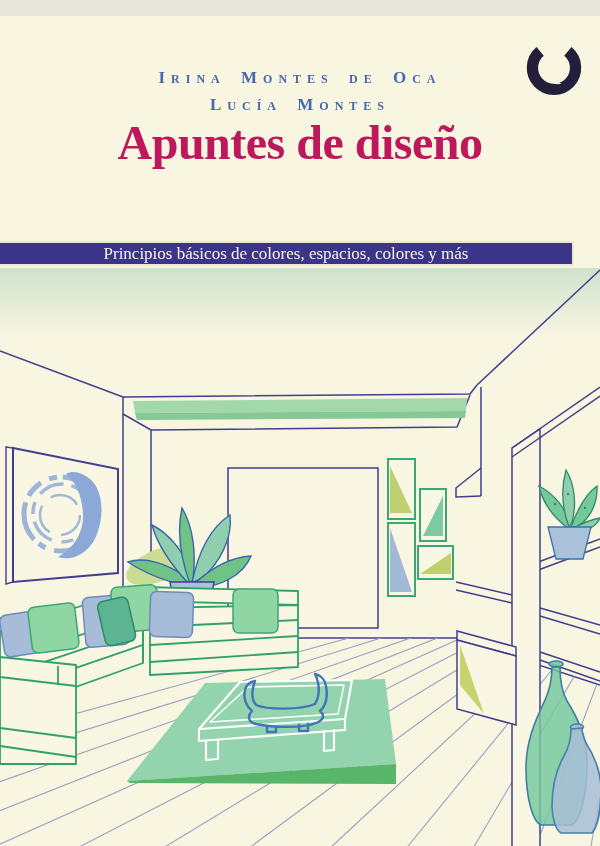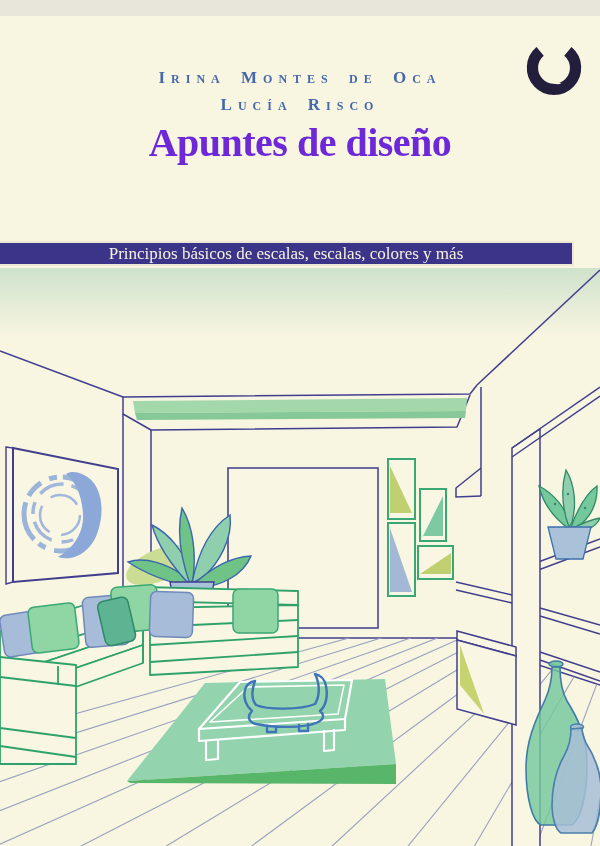--- a/index.html
+++ b/index.html
@@ -9,21 +9,21 @@
     font-family:"Liberation Serif", serif;
   }
   .logo{position:absolute;top:20px;left:524px;width:60px;height:60px;}
   .authors{
     position:absolute;top:48px;left:0;width:100%;text-align:center;
     color:#4568ad;font-weight:bold;font-variant:small-caps;
     font-size:17px;letter-spacing:6px;word-spacing:5px;line-height:27px;
   }
   .title{
     position:absolute;top:101px;left:0;width:100%;text-align:center;
-    color:#6d28d9;font-weight:bold;font-size:40px;line-height:52px;
+    color:#be185d;font-weight:bold;font-size:48px;line-height:52px;
     letter-spacing:-0.5px;margin:0;
   }
   .banner{
     position:absolute;top:225px;left:-2px;width:572px;height:21px;
     background:#3b3488;border:2px solid #ece8d5;
     display:flex;align-items:center;justify-content:center;
     color:#f7f4e4;font-size:17px;font-weight:normal;
   }
   .illustration{position:absolute;top:252px;left:0;width:600px;height:594px;}
   svg{display:block;}
@@ -36,29 +36,29 @@
   <div class="logo">
     <svg width="60" height="60" viewBox="0 0 60 64">
       <path d="M44.8,16.4 A23,23 0 1 1 15.2,16.4" fill="none" stroke="#221e3c" stroke-width="12" stroke-linecap="butt"></path>
       <path d="M30.5,6 C36,13 38,20 34,26 C31,30.5 27,33 28.5,40 C29.5,45 33,49 38,51
                C30,53 22,48 20,40 C18.5,33.5 22,28 26,24.5 C29.5,21.5 31,14 30.5,6 Z" fill="#f8f5e1"></path>
     </svg>
   </div>
 
   <div class="authors">
     <div>Irina Montes de Oca</div>
-    <div>Lucía Risco</div>
+    <div>Lucía Montes</div>
   </div>
 
   <h1 class="title">
     <span>Apuntes de diseño</span><br>
   </h1>
 
   <div class="banner">
-    <span>Principios básicos de escalas, escalas, colores y más</span>
+    <span>Principios básicos de colores, espacios, colores y más</span>
   </div>
 
   <div class="illustration">
   <svg width="600" height="594" viewBox="0 252 600 594">
     <defs>
       <linearGradient id="ceilGrad" x1="0" y1="252" x2="0" y2="320" gradientUnits="userSpaceOnUse">
         <stop offset="0" stop-color="#cfe2cc"></stop>
             <stop offset="1" stop-color="#f8f5e1"></stop>
       </linearGradient>
       <clipPath id="floorClip">

